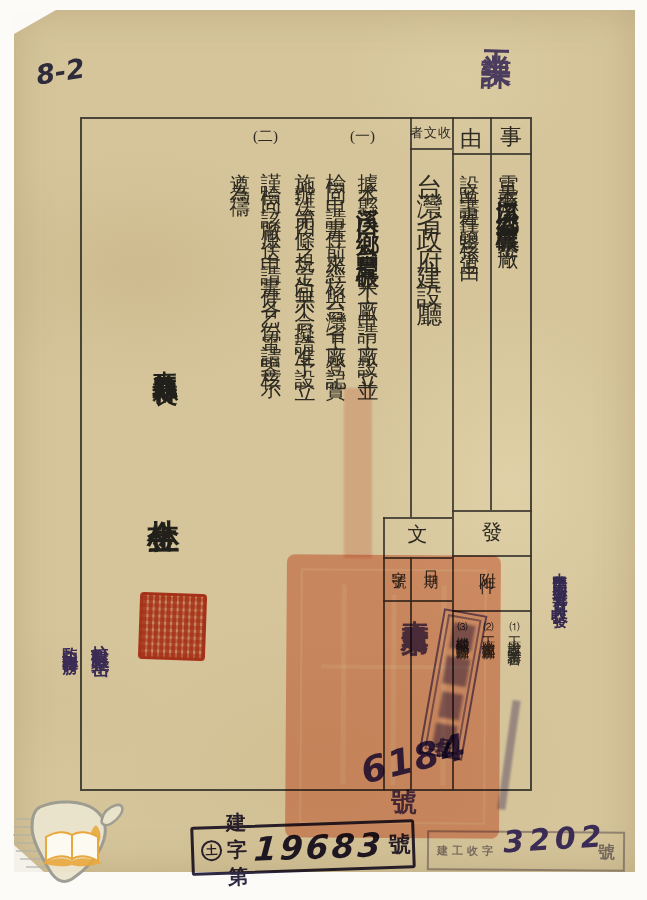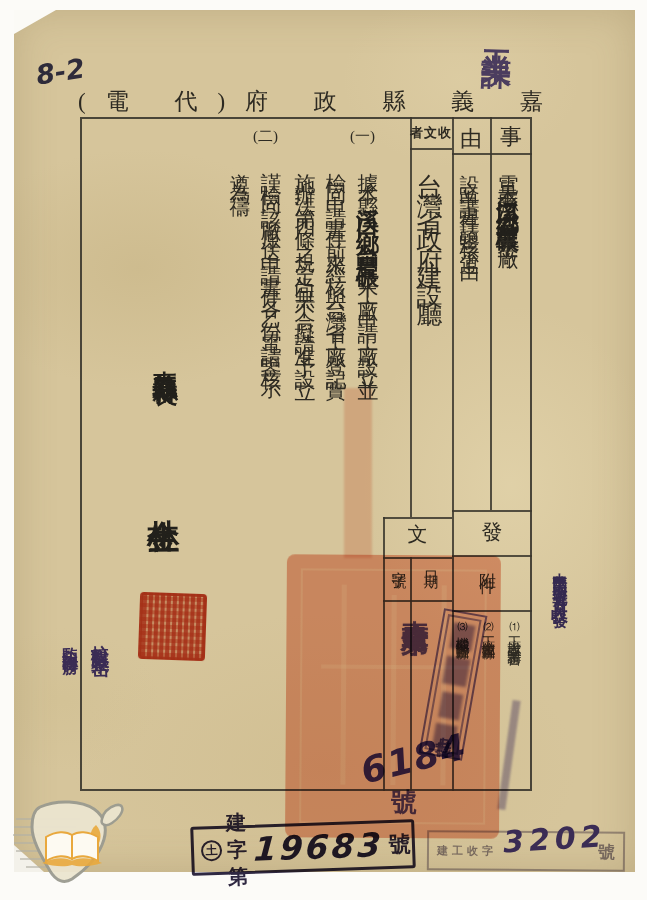--- a/index.html
+++ b/index.html
@@ -63,21 +63,20 @@
 </head>
 <body>
 
 <div id="doc">
   <div class="paper"></div>
   <div class="tear-tl"></div>
   <div class="tear-bl"></div>
 
   <div class="abs hw digits" style="left:36px;top:56px;font-size:27px;color:#2e2b3a;transform:rotate(-9deg);">8-2</div>
 
-  <div class="abs print" style="left:78px;top:86px;font-size:23px;letter-spacing:20px;white-space:nowrap;">(電 代)府 政 縣 義 嘉</div>
 
   <div class="abs v hw ink-p blend" style="left:481px;top:26px;height:110px;font-size:30px;letter-spacing:4px;transform:rotate(2deg);opacity:.9;">工業課</div>
 
   <div class="outer-box"></div>
   <div class="vl" style="left:452px;top:117px;height:674px;"></div>
   <div class="vl" style="left:490px;top:117px;height:393px;"></div>
   <div class="vl" style="left:410px;top:117px;height:400px;"></div>
   <div class="vl" style="left:383px;top:517px;height:274px;"></div>
   <div class="vl" style="left:410px;top:557px;height:234px;"></div>
   <div class="hl" style="left:410px;top:148px;width:42px;"></div>
@@ -89,21 +88,21 @@
   <div class="hl" style="left:383px;top:557px;width:69px;"></div>
   <div class="hl" style="left:383px;top:600px;width:69px;"></div>
 
   <div class="abs print" style="left:490px;top:122px;width:42px;text-align:center;font-size:22px;">事</div>
   <div class="abs print" style="left:452px;top:124px;width:38px;text-align:center;font-size:22px;">由</div>
   <div class="abs v print" style="left:497px;top:158px;height:352px;font-size:21px;letter-spacing:6px;">
     <span>電呈本縣</span><span class="hw" style="font-size:23px;">溪口鄉台豐碾</span><span>米工廠</span>
   </div>
   <div class="abs v print" style="left:460px;top:158px;height:358px;font-size:20px;letter-spacing:8px;">設立申請書件請鑒核示遵由</div>
 
-  <div class="abs print" style="left:410px;top:124px;width:42px;text-align:center;font-size:13px;letter-spacing:1px;font-weight:bold;">者文收</div>
+  <div class="abs print" style="left:410px;top:124px;width:42px;text-align:center;font-size:13px;letter-spacing:1px;">者文收</div>
   <div class="abs v print" style="left:416px;top:153px;height:360px;font-size:26px;letter-spacing:18px;">台灣省政府建設廳</div>
 
   <div class="abs print" style="left:350px;top:127px;font-size:15px;">(一)</div>
   <div class="abs v print" style="left:357px;top:156px;height:630px;font-size:21px;letter-spacing:11.5px;">
     <span>據本縣</span><span class="hw" style="font-size:23px;">溪口鄉台豐碾</span><span>米工廠申請工廠設立並</span>
   </div>
   <div class="abs v print" style="left:325px;top:156px;height:630px;font-size:21px;letter-spacing:11.5px;">檢同申請書件前來經核與台灣省工廠登記實</div>
   <div class="abs v print" style="left:294px;top:156px;height:630px;font-size:21px;letter-spacing:11.5px;">施辦法第四條之規定尚無不合擬請准予設立</div>
   <div class="abs print" style="left:253px;top:127px;font-size:15px;">(二)</div>
   <div class="abs v print" style="left:260px;top:156px;height:630px;font-size:21px;letter-spacing:11.5px;">謹檢同該廠原送申請書件各乙份電請鑒核示</div>

